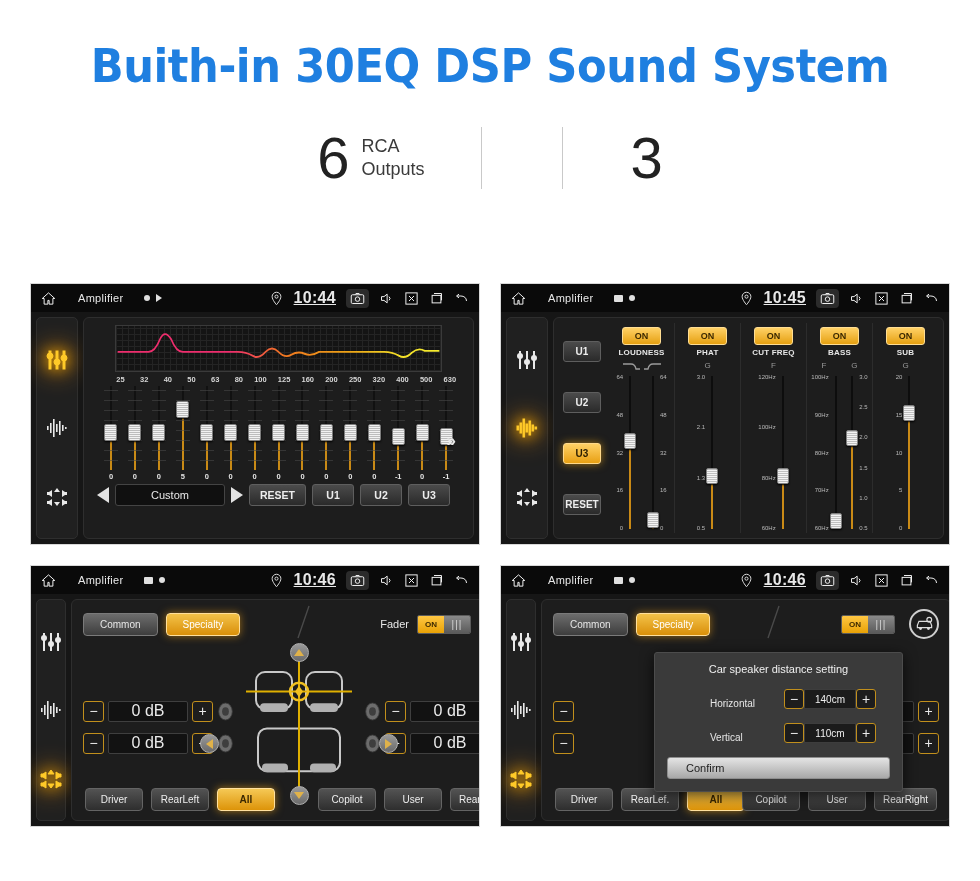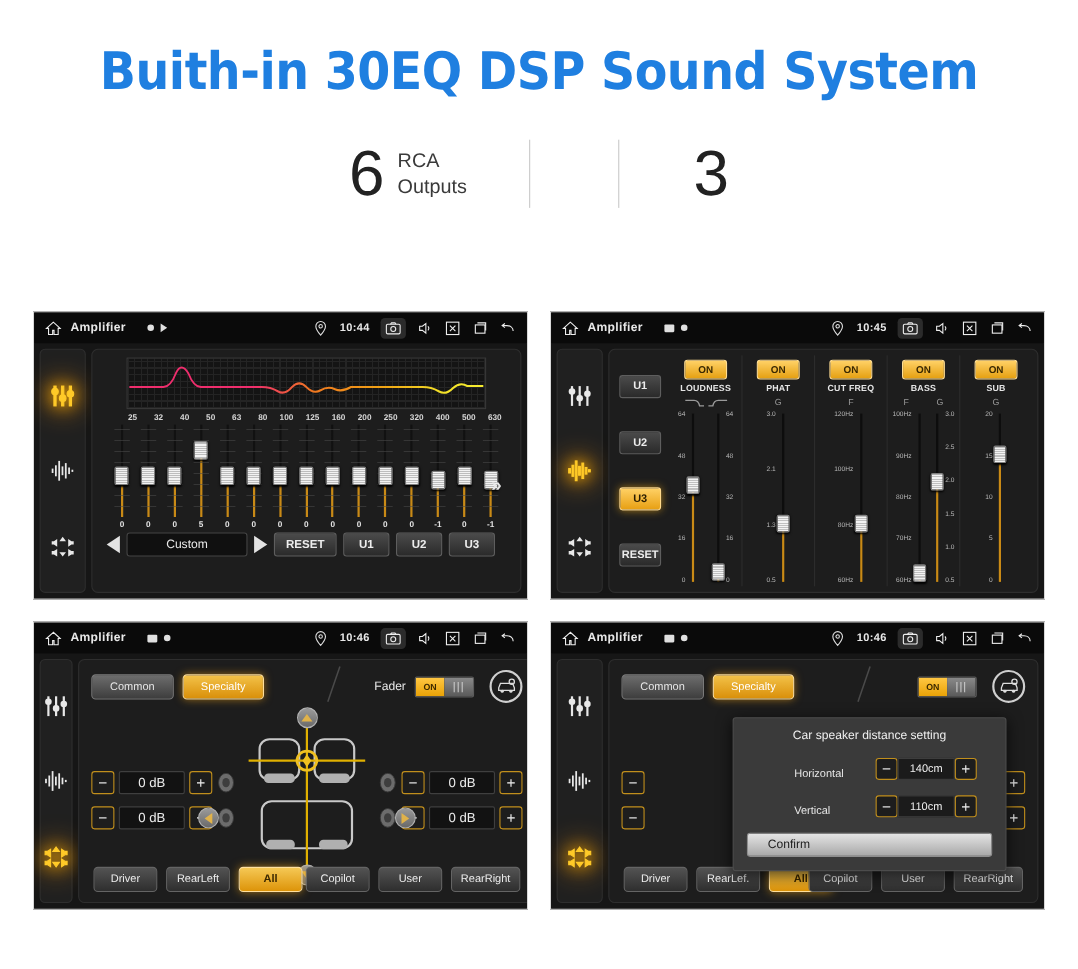--- a/index.html
+++ b/index.html
@@ -80,27 +80,28 @@
     height: 28px;
     background: #0a0a0a;
     display: flex;
     align-items: center;
     padding: 0 10px;
     gap: 8px;
     color: #e8e8e8;
   }
   .sb-title {
     font-size: 11px;
-    font-weight: bold;
+    font-weight: normal;
     letter-spacing: .3px;
+    margin-left: 14px;
   }
   .sb-mini { display: flex; gap: 6px; align-items: center; margin-left: 12px; }
   .sb-spacer { flex: 1; }
   .sb-right { display: flex; align-items: center; gap: 10px; }
-  .sb-time { font-size: 10px; font-weight: bold; letter-spacing: .3px; }
+  .sb-time { font-size: 16px; font-weight: bold; letter-spacing: .3px; text-decoration: underline; }
   .sb-ic { width: 15px; height: 15px; display: block; }
   .sb-ic svg { width: 100%; height: 100%; display: block; }
   .cam-hl {
     background: #2b2b2b;
     border-radius: 4px;
     padding: 2px 4px;
     display: flex;
   }
   .dot-s { width: 6px; height: 6px; border-radius: 50%; background: #e0e0e0; display:inline-block;}
   .rect-s { width: 9px; height: 7px; background: #e0e0e0; display:inline-block; border-radius:1px;}
@@ -398,25 +399,25 @@
   .pmbtn {
     width: 21px; height: 21px;
     border: 1px solid #c18f1c;
     border-radius: 3px;
     background: #1d1d1d;
     color: #eaeaea;
     font-size: 14px; line-height: 18px;
     text-align: center;
   }
   .db-val {
-    width: 60px; height: 21px;
+    width: 80px; height: 21px;
     background: #121212;
     border: 1px solid #3f3f3f;
     border-radius: 2px;
-    color: #eaeaea; font-size: 12px;
+    color: #eaeaea; font-size: 16px;
     display: flex; align-items: center; justify-content: center;
   }
   .spk-ic svg { width: 17px; height: 19px; display:block; }
 
   .seatmap { position: relative; height: 100%; }
   .seatmap svg { position: absolute; inset: 0; width: 100%; height: 100%; }
   .nav-pad-up, .nav-pad-down, .nav-pad-left, .nav-pad-right {
     position: absolute; width: 19px; height: 19px;
     border-radius: 50%;
     background: linear-gradient(#9a9a9a,#6a6a6a);

